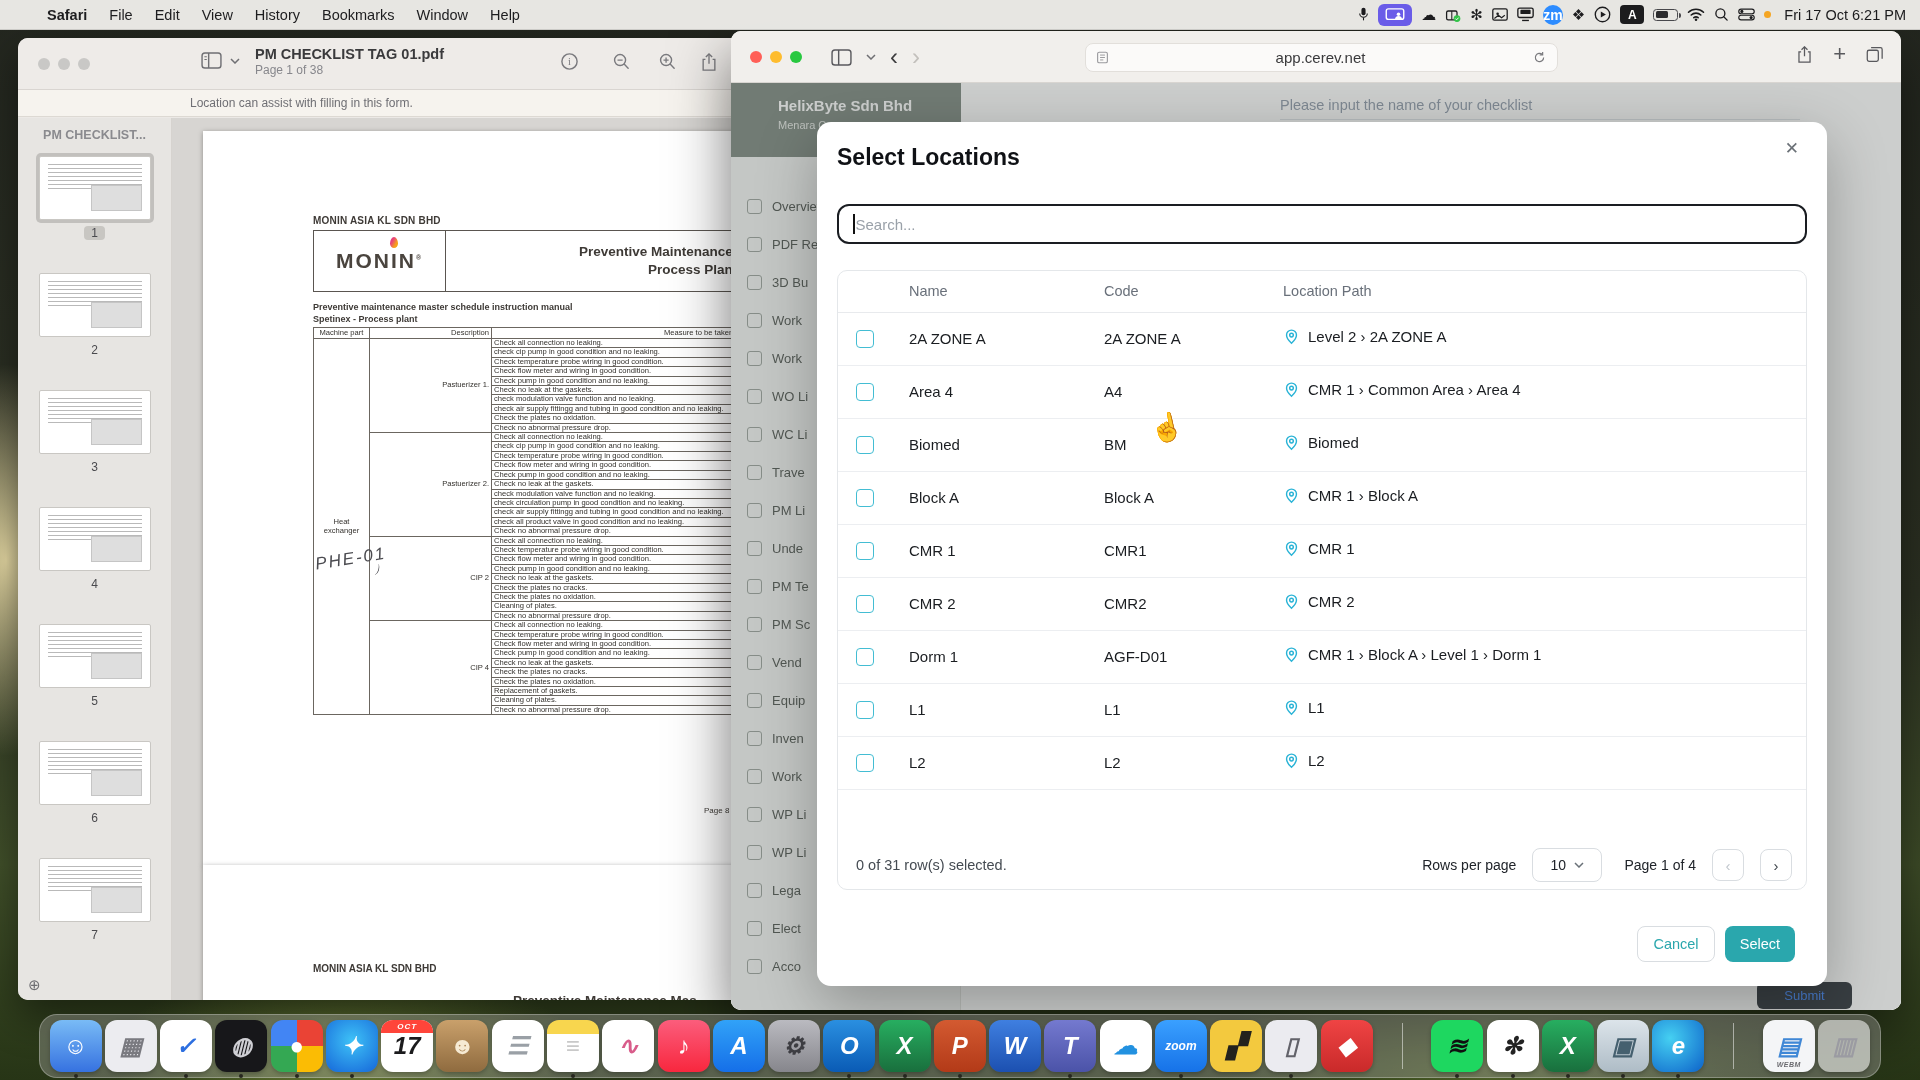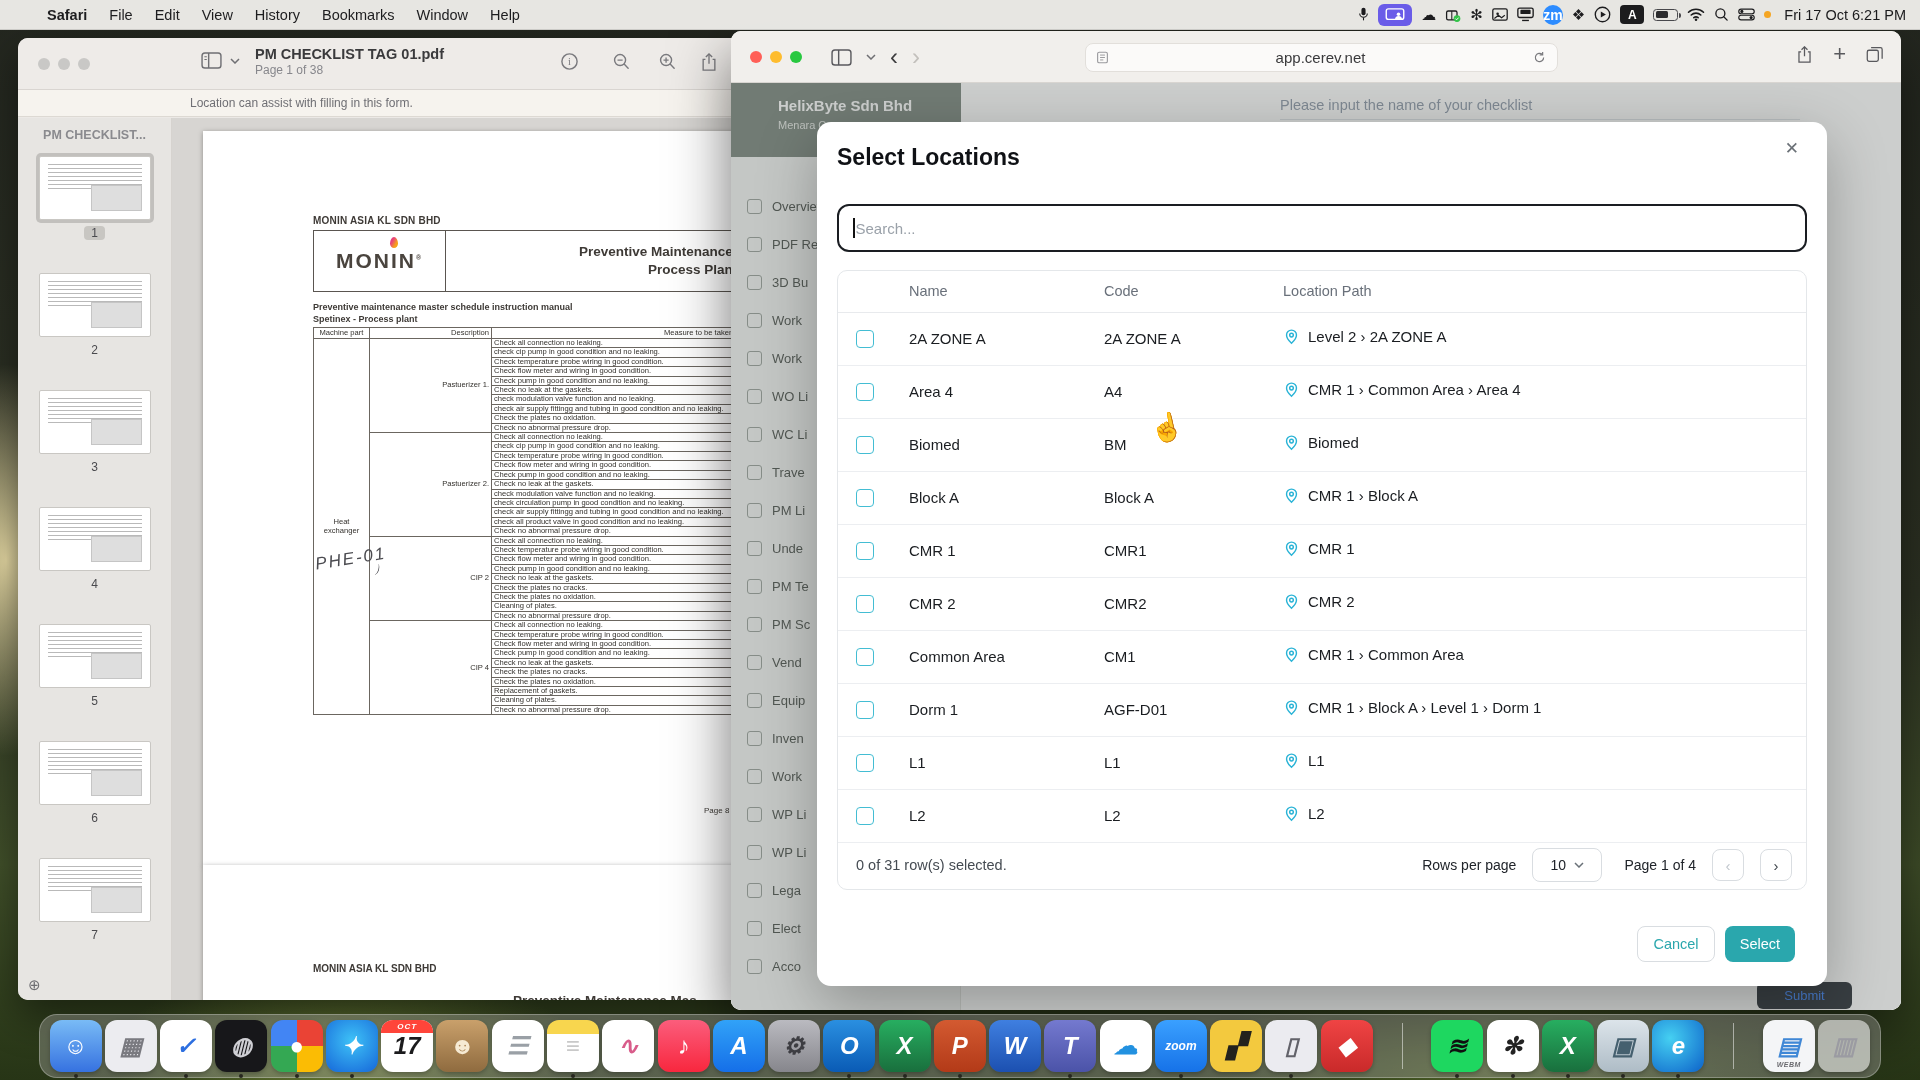--- a/index.html
+++ b/index.html
@@ -125,21 +125,21 @@
   .form-label { position:absolute; left:315px; top:64px; font-size:14.5px; color:#7b8694; }
   .submitbtn { position:absolute; left:796px; top:899px; width:95px; height:27px; background:#252b33; color:#3b82f6;
     font-size:13px; border-radius:6px; display:flex; align-items:center; justify-content:center; }
   .dim { position:absolute; inset:0; background:rgba(96,104,100,.32); }
 
   
   .modal { position:absolute; left:86px; top:39px; width:1010px; height:864px; background:#fff; border-radius:14px;
     box-shadow:0 18px 60px rgba(0,0,0,.28); }
   .m-title { position:absolute; left:20px; top:22px; font-size:23px; font-weight:700; color:#0f1115; }
   .m-close { position:absolute; right:28px; top:16px; font-size:17px; color:#6b7177; }
-  .m-search { position:absolute; left:20px; top:82px; width:970px; height:48px; border:2px solid #1a1d22; border-radius:12px;
+  .m-search { position:absolute; left:20px; top:82px; width:970px; height:40px; border:2px solid #1a1d22; border-radius:12px;
     background:#fff; display:flex; align-items:center; padding-left:14px; }
   .caret { width:1.5px; height:20px; background:#111; margin-right:1px; }
   .m-ph { font-size:15px; color:#9aa1a9; }
   .m-table { position:absolute; left:20px; top:148px; width:970px; height:620px; border:1px solid #e4e7ea; border-radius:10px; overflow:hidden; }
   .m-thead { position:relative; height:42px; border-bottom:1px solid #e8eaed; }
   .m-th { position:absolute; top:12px; font-size:14.5px; color:#69707a; }
   .m-rows { }
   .m-row { position:relative; height:53px; border-bottom:1px solid #eceef1; }
   .m-check { position:absolute; left:18px; top:17px; width:18px; height:18px; border:1.5px solid #43bdd3; border-radius:4px; background:#fff; }
   .m-name { position:absolute; left:71px; top:17px; font-size:15px; color:#1a1d21; }
@@ -940,34 +940,20 @@
                 <span>
                   <svg viewBox="0 0 24 24" width="17" height="17" fill="none" stroke="#29b3d6" stroke-width="2">
                     <path d="M12 21.5 C12 21.5 5 15.5 5 10 a7 7 0 1 1 14 0 c0 5.5 -7 11.5 -7 11.5 z"></path>
                     <circle cx="12" cy="10" r="2.6"></circle>
                   </svg>
                 </span>
                 <span class="m-path">CMR 2</span>
               </span>
             </div>
 
-            <div class="m-row">
-              <span class="m-check"></span>
-              <span class="m-name">Common Area</span>
-              <span class="m-code">CM1</span>
-              <span class="m-pathwrap">
-                <span>
-                  <svg viewBox="0 0 24 24" width="17" height="17" fill="none" stroke="#29b3d6" stroke-width="2">
-                    <path d="M12 21.5 C12 21.5 5 15.5 5 10 a7 7 0 1 1 14 0 c0 5.5 -7 11.5 -7 11.5 z"></path>
-                    <circle cx="12" cy="10" r="2.6"></circle>
-                  </svg>
-                </span>
-                <span class="m-path">CMR 1 › Common Area</span>
-              </span>
-            </div>
 
             <div class="m-row">
               <span class="m-check"></span>
               <span class="m-name">Dorm 1</span>
               <span class="m-code">AGF-D01</span>
               <span class="m-pathwrap">
                 <span>
                   <svg viewBox="0 0 24 24" width="17" height="17" fill="none" stroke="#29b3d6" stroke-width="2">
                     <path d="M12 21.5 C12 21.5 5 15.5 5 10 a7 7 0 1 1 14 0 c0 5.5 -7 11.5 -7 11.5 z"></path>
                     <circle cx="12" cy="10" r="2.6"></circle>

